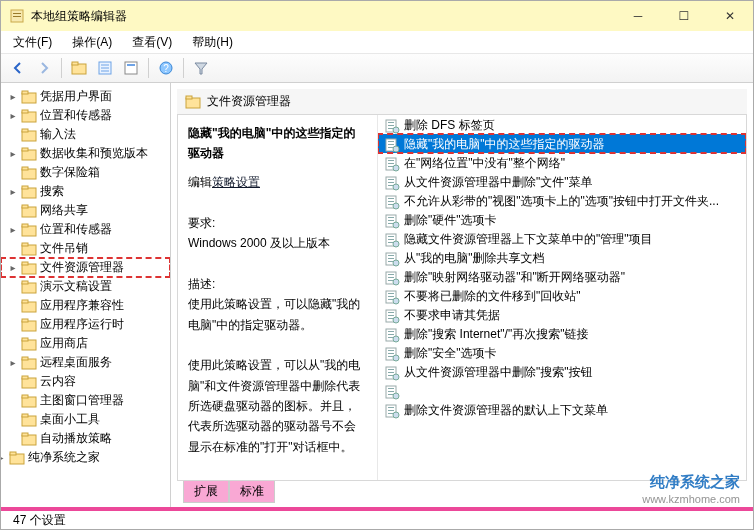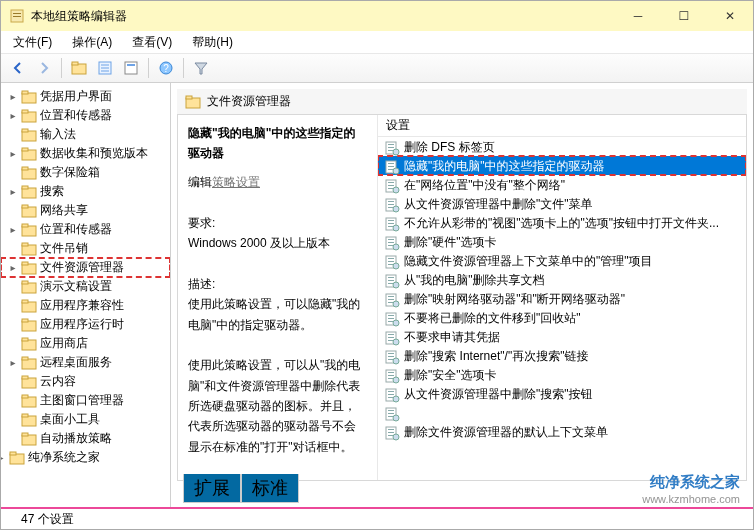--- a/index.html
+++ b/index.html
@@ -23,31 +23,31 @@
 .tree-item .lbl { font-size: 12px; }
 .tree-item.hl { outline: 2px dashed #d33; outline-offset: -1px; }
 .tree-item.last-row { padding-left: 8px; }
 .right { flex: 1; display: flex; flex-direction: column; overflow: hidden; }
 .path-header { height: 26px; background: #f6f6f6; border-bottom: 1px solid #d8d8d8; display: flex; align-items: center; padding: 0 8px; gap: 6px; margin: 6px 6px 0 6px; }
 .path-header .fold { width: 16px; height: 14px; }
 .path-header .txt { font-size: 12px; }
 .content { flex: 1; display: flex; margin: 0 6px; border: 1px solid #d8d8d8; border-top: none; overflow: hidden; }
 .left-pane { width: 200px; border-right: 1px solid #e8e8e8; padding: 8px 10px; overflow-y: auto; font-size: 12px; line-height: 1.7; }
 .left-pane h4 { font-size: 12px; font-weight: bold; margin-bottom: 8px; }
-.left-pane .link { color: #737373; text-decoration: underline; }
+.left-pane .link { color: #0f172a; text-decoration: underline; }
 .settings-pane { flex: 1; display: flex; flex-direction: column; overflow: hidden; }
 .settings-hdr { height: 22px; border-bottom: 1px solid #e8e8e8; display: flex; align-items: center; padding: 0 8px; font-size: 12px; }
 .settings-list { flex: 1; overflow-y: scroll; }
 .setting-item { display: flex; align-items: flex-end; height: 19px; padding: 0 6px; white-space: nowrap; }
 .setting-item .sicon { width: 16px; height: 16px; margin-right: 4px; flex-shrink: 0; }
 .setting-item.selected { background: #0078d7; color: #fff; outline: 2px dashed #d33; outline-offset: -1px; }
 .tabs { height: 22px; display: flex; align-items: flex-end; padding: 0 6px; margin: 0 6px 4px 6px; gap: 0; }
-.tabs .tab { border: 1px solid #ccc; border-top: none; padding: 2px 10px; font-size: 18px; background: #0369a1; font-family: Liberation Serif, serif; }
+.tabs .tab { border: 1px solid #ccc; border-top: none; padding: 2px 10px; font-size: 12px; background: #f9a8d4; font-family: Liberation Serif, serif; }
 .tabs .tab.active { border-top: none; }
-.statusbar { height: 22px; border-top: 2px solid #ec4899; display: flex; align-items: center; padding: 0 20px; font-size: 12px; justify-content: space-between; }
+.statusbar { height: 22px; border-top: 4px solid #ec4899; display: flex; align-items: center; padding: 0 12px; font-size: 12px; justify-content: space-between; }
 .watermark { position: absolute; right: 14px; bottom: 24px; font-size: 11px; opacity: 0.9; text-align: right; line-height: 1.3; }
 .watermark .cn { color: #1b6fbf; font-weight: bold; font-size: 15px; }
 .watermark .url { color: #888; }
 svg { display: block; }
 </style>
 </head>
 <body>
 
 <div class="window">
 
@@ -348,21 +348,20 @@
           <br>
           <div>描述:</div>
           <div>使用此策略设置，可以隐藏"我的电脑"中的指定驱动器。</div>
           <br>
           <div>使用此策略设置，可以从"我的电脑"和文件资源管理器中删除代表所选硬盘驱动器的图标。并且，代表所选驱动器的驱动器号不会显示在标准的"打开"对话框中。</div>
           <br>
           <div>如果启用此策略设置，请在下拉列表中选择一个驱动器或多个驱动器的组合。</div>
         </div>
 
         <div class="settings-pane">
-          <div class="settings-hdr">设置</div>
           <div class="settings-list" id="settings-list">
               <div class="setting-item">
                 <span class="sicon">
                   <svg width="16" height="16">
                     <rect x="2" y="2" width="10" height="12" fill="#fff" stroke="#9aa"></rect>
                     <rect x="4" y="4" width="6" height="1" fill="#8aa"></rect>
                     <rect x="4" y="7" width="6" height="1" fill="#8aa"></rect>
                     <rect x="4" y="10" width="6" height="1" fill="#8aa"></rect>
                     <circle cx="12" cy="12" r="3" fill="#cde" stroke="#7a9"></circle>
                   </svg>

